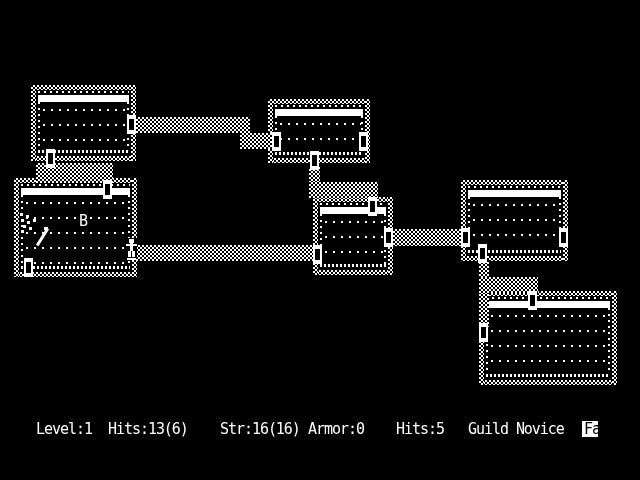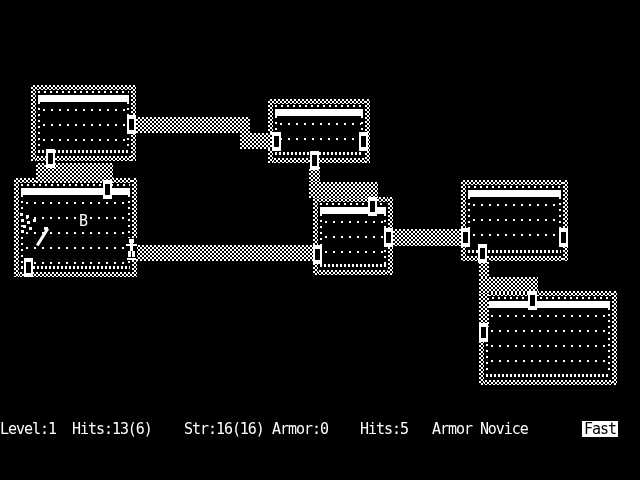--- a/index.html
+++ b/index.html
@@ -18,22 +18,22 @@
          background-size:8px 15px;}
   .door{background:#fff;}
   .door-slot{background:#000;}
   .glyph{font:15px/16px "DejaVu Sans Mono",monospace;color:#fff;letter-spacing:-1px;
          background:#000;text-align:center;}
   .pile{background:#fff;
         box-shadow:6px 2px #fff,1px 6px #fff,7px 8px #fff,13px 6px #fff,3px 12px #fff,
                    9px 14px #fff,1px 17px #fff;}
   .wandbar{transform:rotate(32deg);}
   .seg{position:absolute;top:421px;height:16px;color:#fff;white-space:pre;
-       font:15px/16px "DejaVu Sans Mono",monospace;letter-spacing:-1.05px;}
-  .seg.fast{left:582px;width:36px;background:#fff;color:#000;padding-left:2px;box-sizing:border-box;}
+       font:15px/16px "DejaVu Sans Mono",monospace;letter-spacing:-1.05px;padding-left:36px;}
+  .seg.fast{left:582px;width:16px;background:#fff;color:#000;padding-left:2px;box-sizing:border-box;}
 </style>
 </head>
 <body>
 
 <div id="screen">
   <div id="map-layer">
       <div class="abs room" style="left: 31px; top: 85px; width: 105px; height: 76px;">
         <div class="abs chk" style="left: 0px; top: 0px; width: 105px; height: 5px;"></div>
         <div class="abs chk" style="left: 0px; top: 71px; width: 105px; height: 5px;"></div>
         <div class="abs chk" style="left: 0px; top: 0px; width: 5px; height: 76px;"></div>
@@ -175,16 +175,16 @@
         <div class="abs bar wandbar" style="left: 5px; top: 0px; width: 3px; height: 20px;"></div>
         <div class="abs bar" style="left: 8px; top: 0px; width: 4px; height: 3px;"></div>
       </div>
     </div>
   <div id="status-bar">
     <span class="seg" style="left:0px">Level:1</span>
     <span class="seg" style="left:72px">Hits:13(6)</span>
     <span class="seg" style="left:184px">Str:16(16)</span>
     <span class="seg" style="left:272px">Armor:0</span>
     <span class="seg" style="left:360px">Hits:5</span>
-    <span class="seg" style="left:432px">Armor Novice</span>
+    <span class="seg" style="left:432px">Guild Novice</span>
     <span class="seg fast">Fast</span>
   </div>
 </div>
 
 </body></html>

